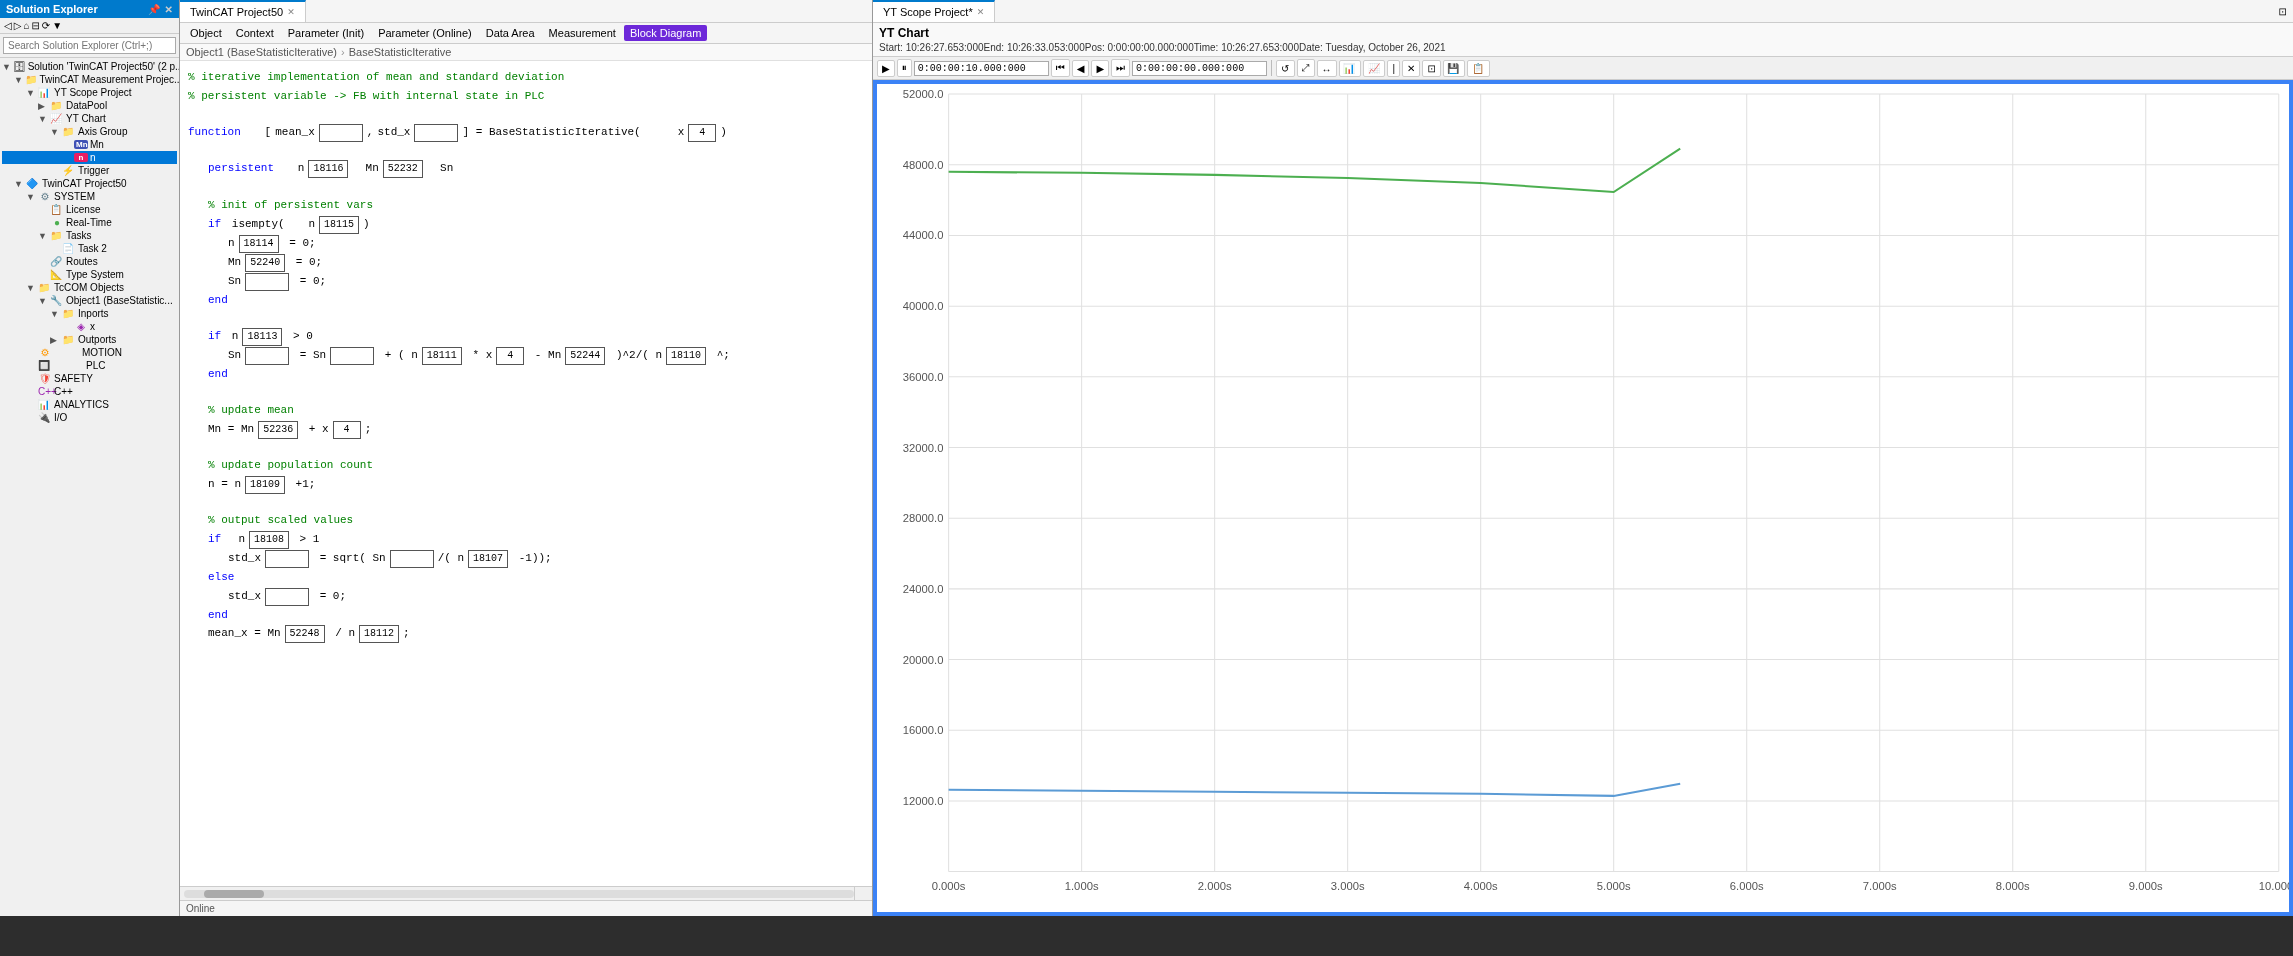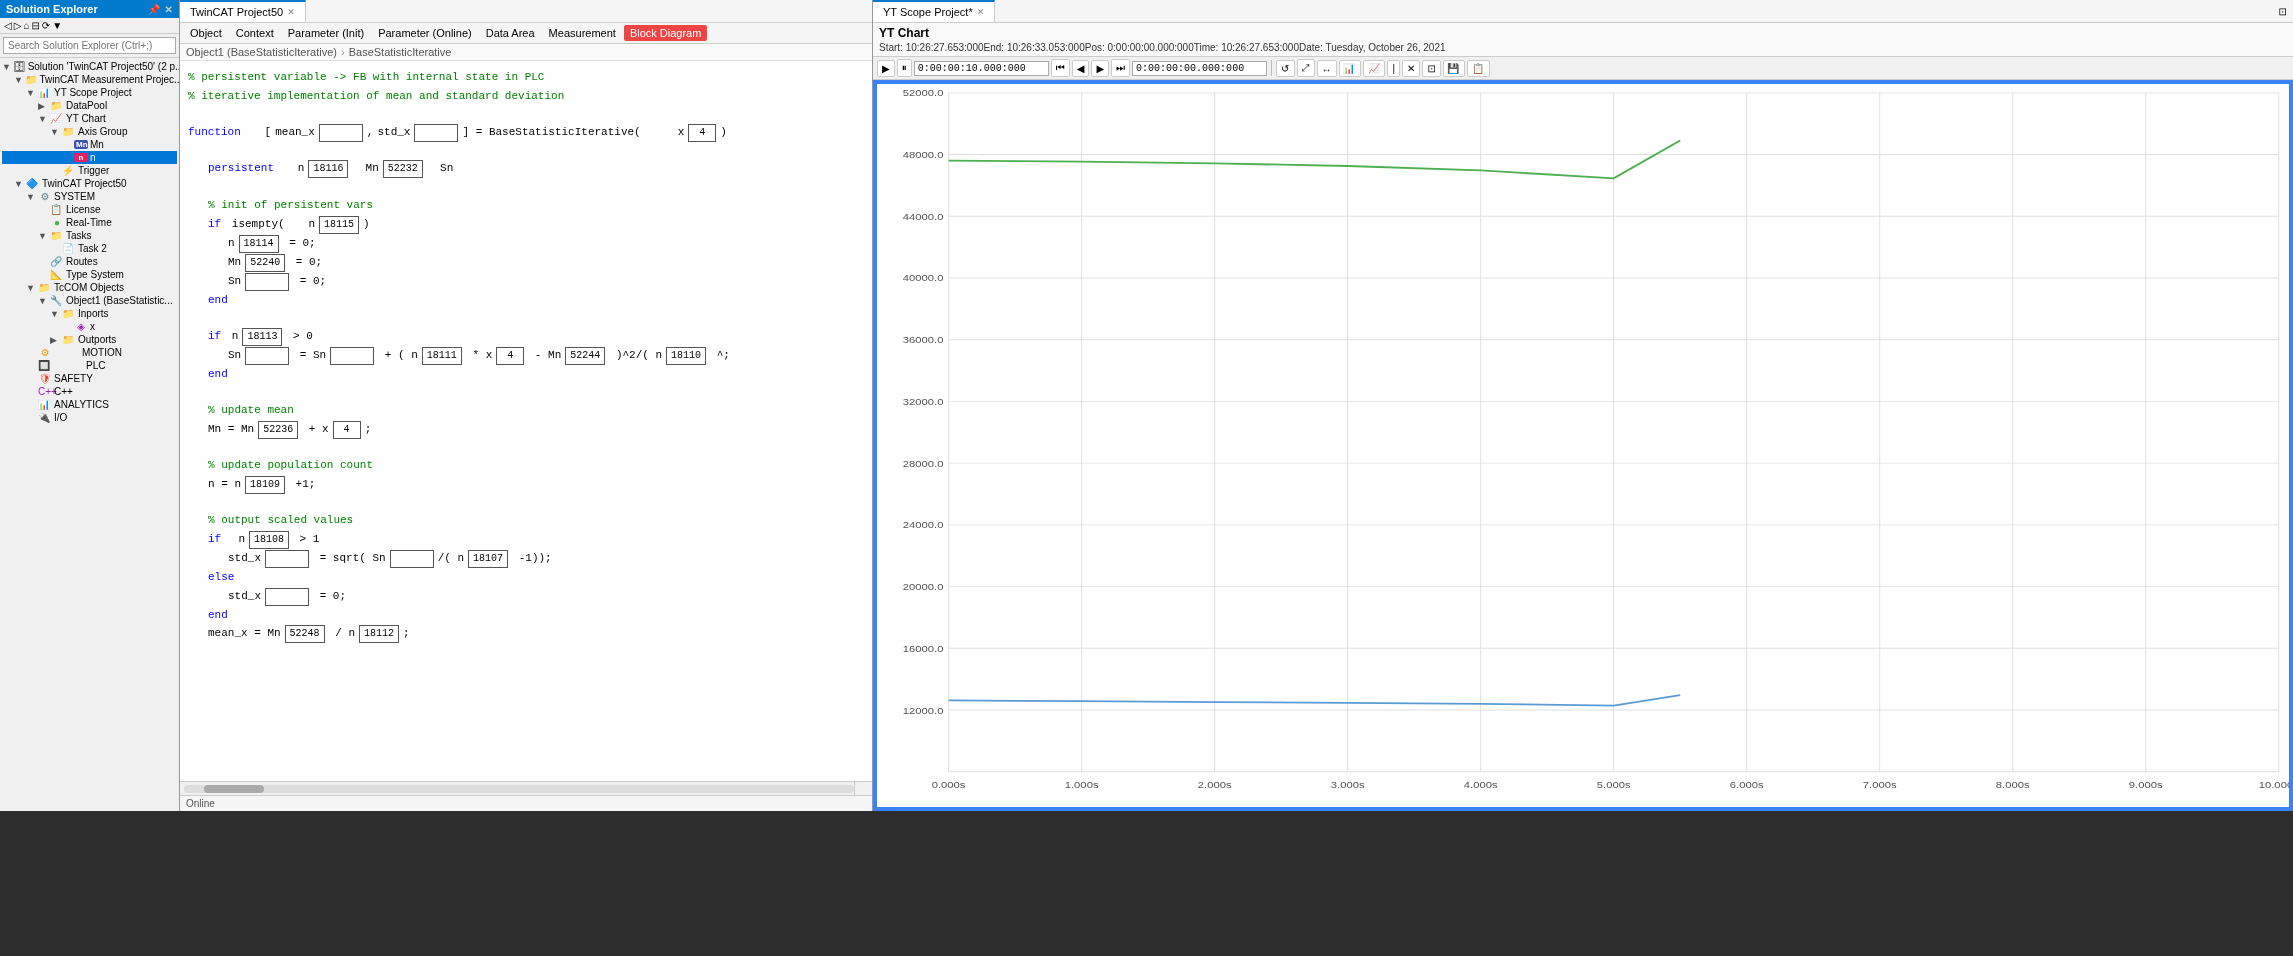--- a/index.html
+++ b/index.html
@@ -1,18 +1,18 @@
 <!DOCTYPE html>
 <html><head>
   <meta charset="utf-8">
   <style>
     * { box-sizing: border-box; margin: 0; padding: 0; }
     body { font-family: 'Segoe UI', Tahoma, sans-serif; font-size: 11px; background: #2d2d2d; color: #000; overflow: hidden; }
     
-    .app-container { display: flex; flex-direction: column; height: 811px; width: 2293px; }
+    .app-container { display: flex; flex-direction: column; height: 916px; width: 2293px; }
     
     
     .main-layout { display: flex; flex: 1; overflow: hidden; }
     
     
     .solution-explorer { width: 180px; background: #f0f0f0; border-right: 1px solid #999; display: flex; flex-direction: column; }
     .panel-header { background: #007acc; color: white; padding: 3px 6px; font-size: 11px; font-weight: bold; display: flex; justify-content: space-between; align-items: center; }
     .panel-header-controls { display: flex; gap: 4px; color: #ccc; font-size: 10px; }
     .search-box { padding: 3px; border-bottom: 1px solid #ccc; }
     .search-box input { width: 100%; border: 1px solid #aaa; padding: 2px 4px; font-size: 10px; }
@@ -33,21 +33,21 @@
     .icon-mn { background: #3f51b5; color: white; font-size: 8px; font-weight: bold; padding: 0 2px; border-radius: 2px; }
     
     
     .editor-panel { flex: 1; background: white; display: flex; flex-direction: column; border-right: 1px solid #999; min-width: 0; }
     .tab-bar { background: #f5f5f5; border-bottom: 1px solid #ccc; display: flex; align-items: center; }
     .tab { padding: 4px 10px; border-right: 1px solid #ccc; cursor: pointer; font-size: 11px; background: #ececec; display: flex; align-items: center; gap: 4px; }
     .tab.active { background: white; border-top: 2px solid #007acc; }
     .tab-close { font-size: 9px; color: #888; cursor: pointer; }
     .menu-bar { background: #f5f5f5; border-bottom: 1px solid #ccc; display: flex; align-items: center; padding: 2px 4px; gap: 2px; }
     .menu-item { padding: 2px 6px; font-size: 11px; cursor: pointer; border-radius: 2px; }
-    .menu-item.active { background: #ef4444; color: white; }
+    .menu-item.active { background: #6d28d9; color: white; }
     .breadcrumb-bar { background: #f9f9f9; border-bottom: 1px solid #e0e0e0; padding: 2px 6px; font-size: 11px; display: flex; align-items: center; gap: 4px; color: #555; }
     .breadcrumb-sep { color: #999; }
     .code-area { flex: 1; overflow-y: auto; overflow-x: auto; padding: 8px; font-family: 'Courier New', monospace; font-size: 11px; line-height: 1.6; position: relative; }
     .code-line { display: flex; align-items: baseline; gap: 4px; margin-bottom: 1px; white-space: nowrap; }
     .kw { color: #0000ff; font-weight: normal; }
     .comment { color: #008000; }
     .inline-box { border: 1px solid #555; padding: 0 3px; font-size: 10px; background: white; min-width: 40px; display: inline-block; text-align: center; font-family: 'Courier New', monospace; }
     .inline-box-narrow { min-width: 28px; }
     .code-indent-1 { padding-left: 20px; }
     .code-indent-2 { padding-left: 40px; }
@@ -291,24 +291,24 @@
 
       <div class="breadcrumb-bar">
         <span>Object1 (BaseStatisticIterative)</span>
         <span class="breadcrumb-sep">›</span>
         <span>BaseStatisticIterative</span>
       </div>
 
       <div class="code-area">
         
         <div class="code-line">
+          <span class="comment">% iterative implementation of mean and standard deviation</span>
+        </div>
+        <div class="code-line">
           <span class="comment">% persistent variable -&gt; FB with internal state in PLC</span>
-        </div>
-        <div class="code-line">
-          <span class="comment">% iterative implementation of mean and standard deviation</span>
         </div>
         <br>
         
         <div class="code-line">
           <span class="kw">function</span>
           <span>&nbsp;&nbsp; [</span>
           <span>mean_x</span>
           <span class="inline-box">&nbsp;&nbsp;&nbsp;&nbsp;&nbsp;&nbsp;</span>
           <span>,</span>
           <span>std_x</span>

